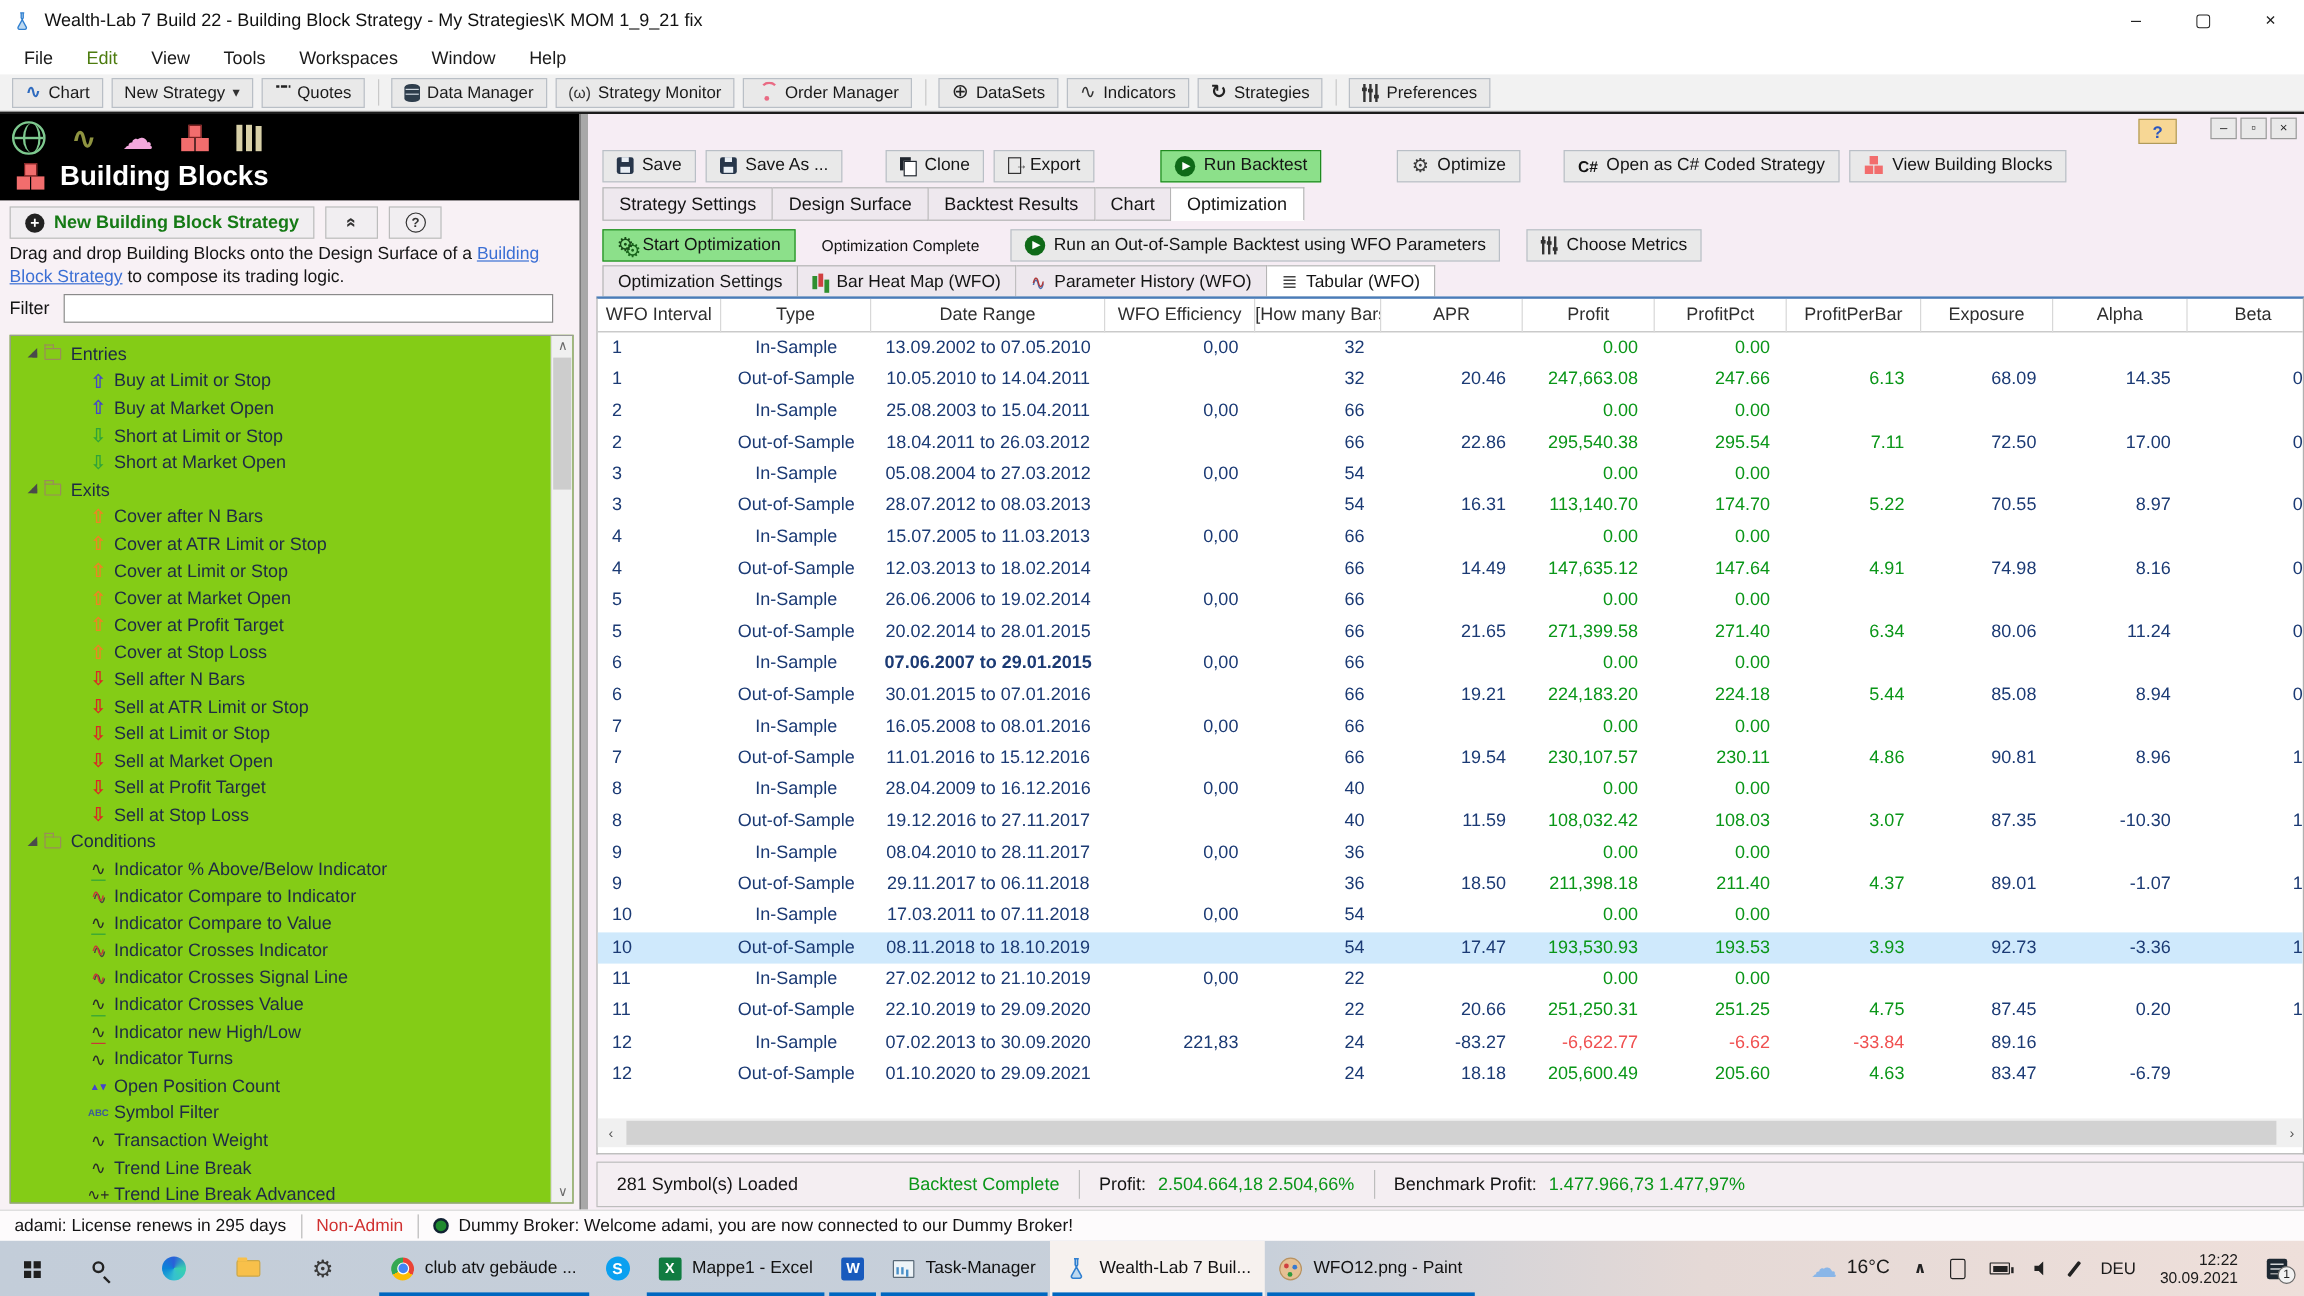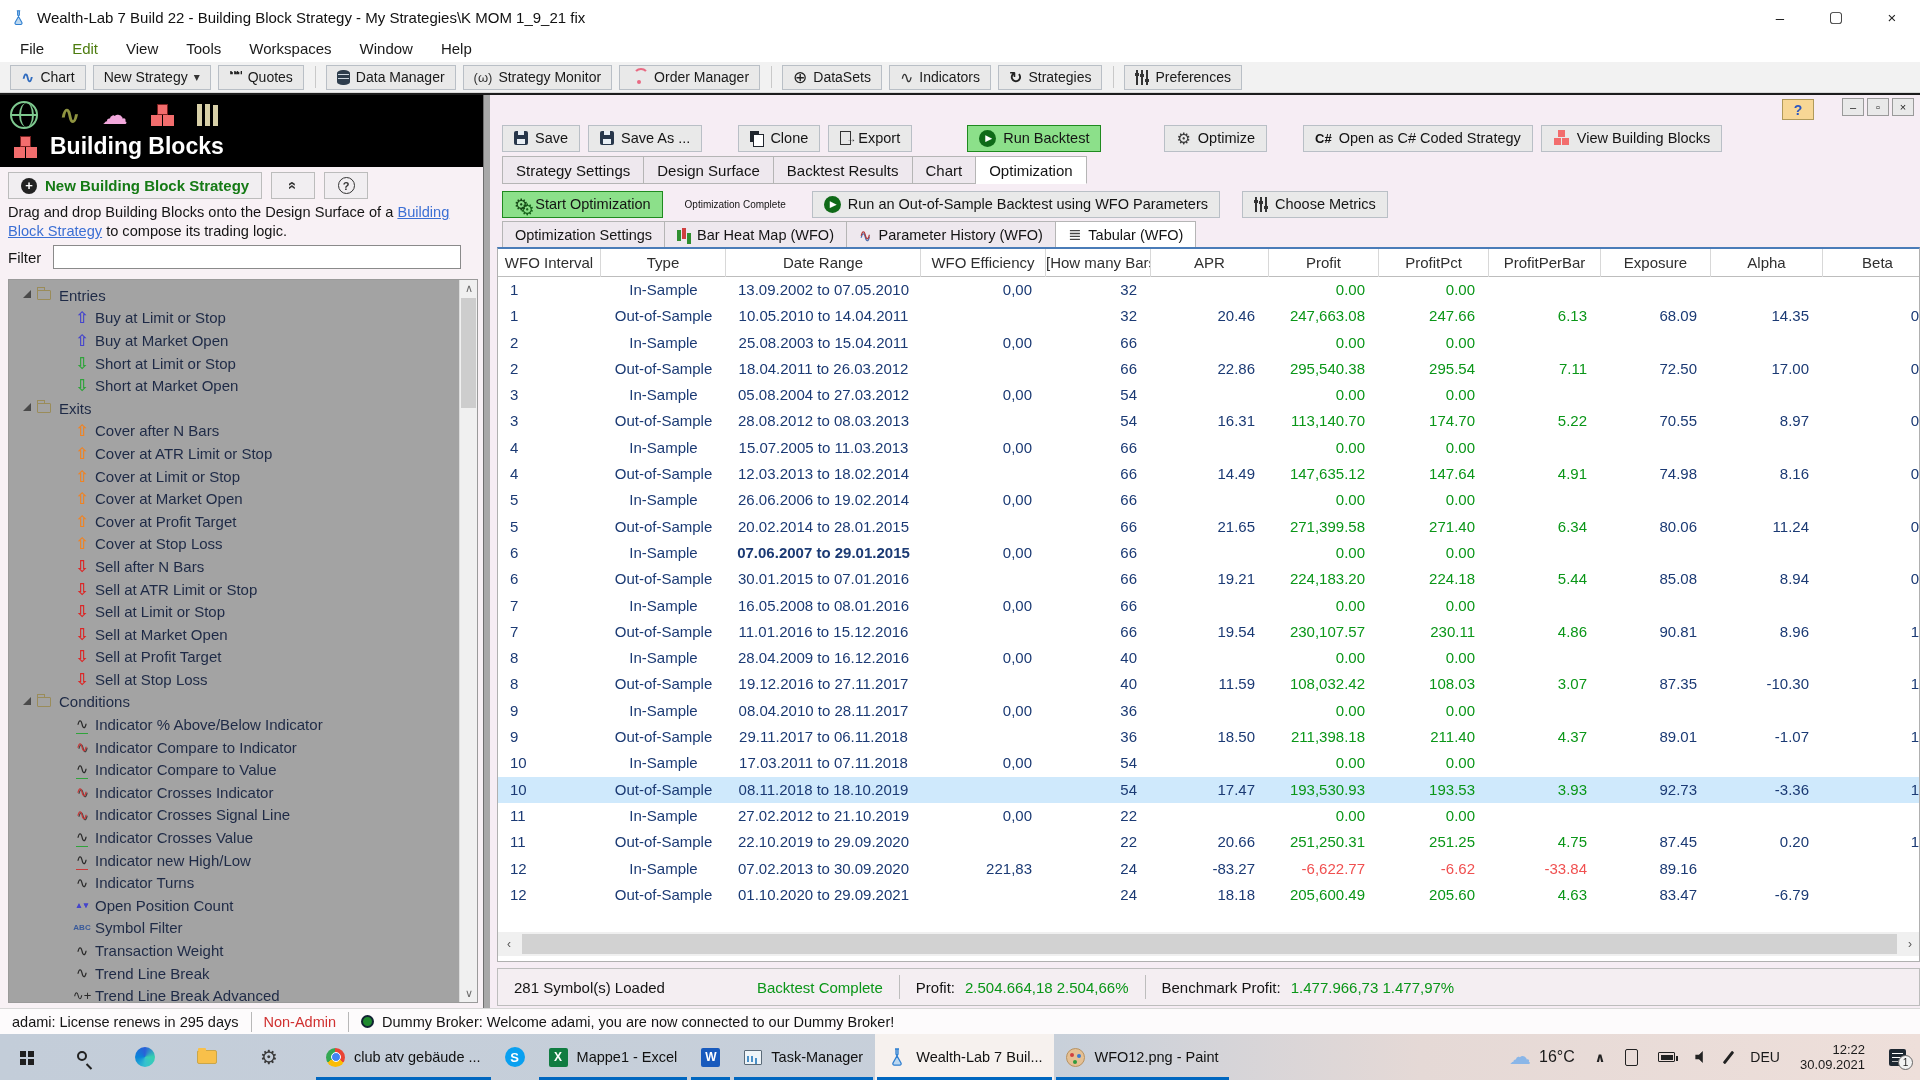--- a/index.html
+++ b/index.html
@@ -27,21 +27,21 @@
   .sb-icons{position:absolute;left:10px;top:5px;display:flex;gap:21px;align-items:center;height:30px;}
   .sb-title{position:absolute;left:12px;top:38px;display:flex;gap:12px;align-items:center;font-size:23px;font-weight:bold;}
   .sb-actions{position:absolute;left:8px;top:77px;display:flex;gap:9px;}
   .sb-btn{height:27px;background:#f1eef1;border:1px solid #bcbcbc;display:flex;align-items:center;gap:8px;padding:0 12px;font-size:15px;}
   .sb-btn.newbb{color:#157a15;font-weight:bold;}
   .sb-desc{position:absolute;left:8px;top:108px;width:468px;font-size:14.6px;color:#141414;line-height:19px;}
   .sb-desc a{color:#3b6fd4;text-decoration:underline;}
   .sb-filter{position:absolute;left:8px;top:150px;display:flex;align-items:center;gap:12px;}
   .sb-filter .lbl{font-size:15px;color:#141414;}
   .sb-filter input{width:408px;height:24px;border:1px solid #8a8a8a;background:#fff;font-size:14px;padding:0 4px;}
-  .treebox{position:absolute;left:8px;top:184px;width:470px;height:724px;background:#a3a3a3;border:1px solid #9a9a9a;overflow:hidden;}
+  .treebox{position:absolute;left:8px;top:184px;width:470px;height:724px;background:#84cc16;border:1px solid #9a9a9a;overflow:hidden;}
   .tree{position:absolute;left:0;top:4px;width:450px;}
   .trow{height:22.6px;display:flex;align-items:center;font-size:15px;color:#1e2a46;white-space:nowrap;}
   .trow .tri{width:0;height:0;border:4.5px solid transparent;border-bottom-color:#4a4a4a;border-right-color:#4a4a4a;margin-left:14px;margin-right:6px;transform:translateY(-1px);}
   .trow .ficon{margin-right:8px;}
   .trow.leaf{padding-left:62px;}
   .trow .licon{width:22px;display:inline-flex;justify-content:center;margin-right:2px;}
   .vscroll{position:absolute;right:0;top:0;width:18px;height:100%;background:#f0f0f0;border-left:1px solid #dcdcdc;}
   .vscroll .arr{position:absolute;left:0;width:18px;height:17px;color:#6a6a6a;font-size:11px;display:flex;align-items:center;justify-content:center;}
   .vscroll .thumb{position:absolute;left:1px;top:18px;width:15px;height:110px;background:#cdcdcd;}
   .splitter{position:absolute;left:483px;top:0;width:7px;height:915px;background:#a8a8a8;border-left:1px solid #6f6f6f;}
@@ -56,21 +56,21 @@
   .gap-l{margin-left:47px;}
   .gap-m{margin-left:55px;}
   .gap-s{margin-left:28px;}
   
   .tabs{position:absolute;left:12px;top:61px;display:flex;height:28px;}
   .tab{height:28px;display:flex;align-items:center;padding:0 13px;font-size:15px;color:#141414;background:#eee8ee;border:1px solid #b5b5b5;border-left:none;}
   .tab:first-child{border-left:1px solid #b5b5b5;}
   .tab.active{background:#fff;border-bottom-color:#fff;}
   
   .optrow{position:absolute;left:12px;top:94px;display:flex;align-items:center;height:30px;}
-  .optstatus{font-size:10px;color:#141414;margin:0 26px 0 14px;}
+  .optstatus{font-size:13px;color:#141414;margin:0 26px 0 14px;}
   
   .subtabs{position:absolute;left:12px;top:126px;display:flex;height:27px;}
   .subtab{height:27px;display:flex;align-items:center;gap:7px;padding:0 12px;font-size:14.5px;color:#141414;background:#eee8ee;border:1px solid #b5b5b5;border-left:none;white-space:nowrap;}
   .subtab:first-child{border-left:1px solid #b5b5b5;text-align:center;}
   .subtab.active{background:#fff;}
   
   .tablebox{position:absolute;left:7px;top:152px;width:1423px;height:715px;background:#fff;border:1px solid #b0b0b0;border-top:2px solid #4a7cb8;overflow:hidden;}
   .thead{display:flex;height:28px;border-bottom:1px solid #bdbdbd;align-items:center;}
   .th{font-size:15px;color:#2f2f2f;text-align:center;border-right:1px solid #d8d8d8;height:28px;line-height:28px;white-space:nowrap;overflow:hidden;flex:none;}
   .trowd{display:flex;height:26.3px;flex:none;}
@@ -676,21 +676,21 @@
               <div class="cell ar v-green" style="width: 110px;">0.00</div>
               <div class="cell ar v-green" style="width: 110px;">0.00</div>
               <div class="cell ar v-green" style="width: 112px;"></div>
               <div class="cell ar v-navy" style="width: 110px;"></div>
               <div class="cell ar v-navy" style="width: 112px;"></div>
               <div class="cell ar v-navy" style="width: 110px;"></div>
             </div>
             <div class="trowd">
               <div class="cell al v-navy" style="width: 103px;">3</div>
               <div class="cell ac v-navy" style="width: 125px;">Out-of-Sample</div>
-              <div class="cell ac v-navy" style="width: 195px;">28.08.2012 to 08.03.2013</div>
+              <div class="cell ac v-navy" style="width: 195px;">28.07.2012 to 08.03.2013</div>
               <div class="cell ar v-navy" style="width: 125px;"></div>
               <div class="cell ar v-navy" style="width: 105px;">54</div>
               <div class="cell ar v-navy" style="width: 118px;">16.31</div>
               <div class="cell ar v-green" style="width: 110px;">113,140.70</div>
               <div class="cell ar v-green" style="width: 110px;">174.70</div>
               <div class="cell ar v-green" style="width: 112px;">5.22</div>
               <div class="cell ar v-navy" style="width: 110px;">70.55</div>
               <div class="cell ar v-navy" style="width: 112px;">8.97</div>
               <div class="cell ar v-navy" style="width: 110px;">0</div>
             </div>

